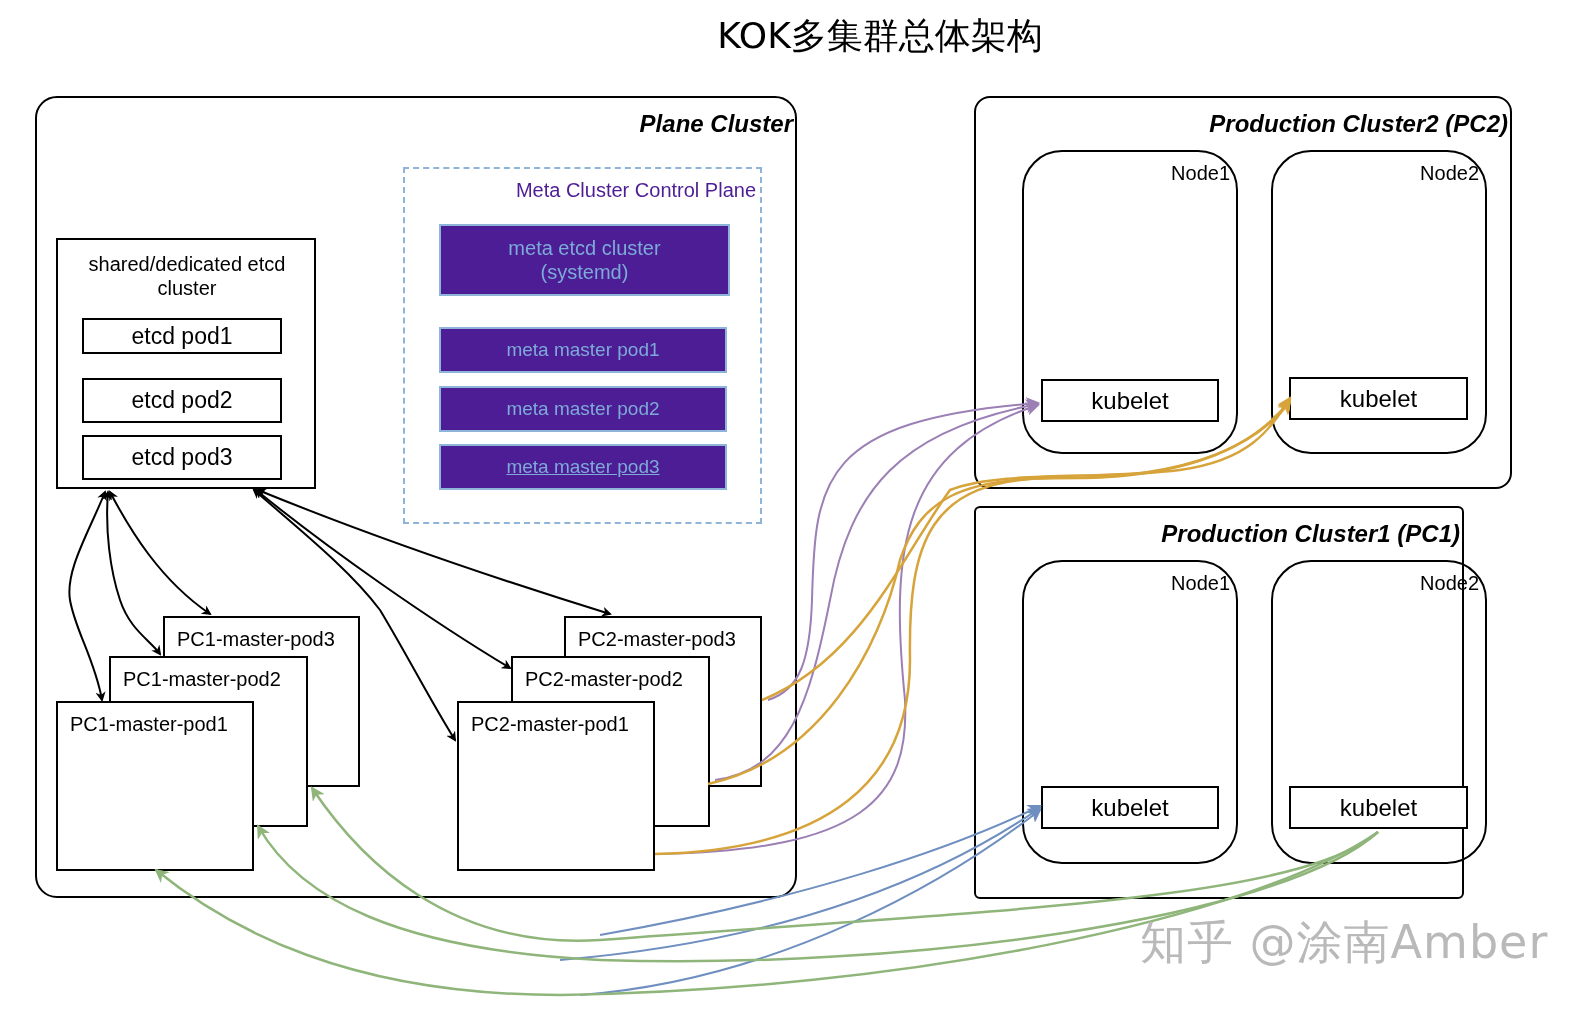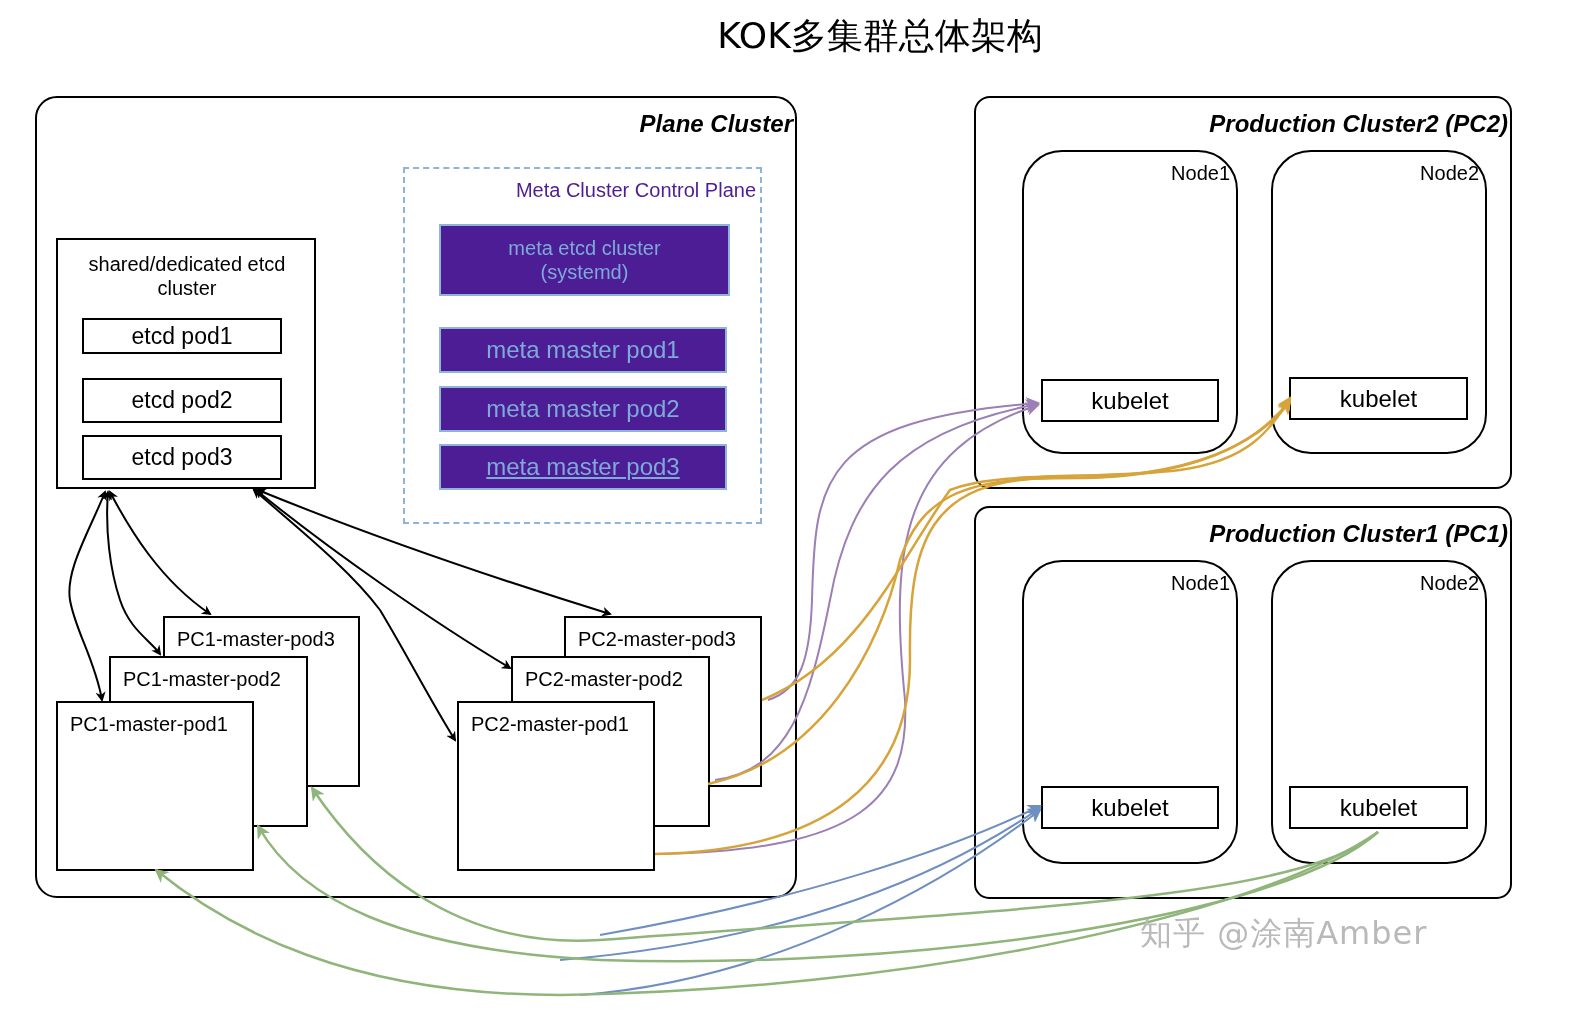--- a/index.html
+++ b/index.html
@@ -8,27 +8,27 @@
   .title { left:0; top:12px; width:1760px; text-align:center; font-size:36px; font-family:"DejaVu Sans", sans-serif; }
   .cluster { border:2px solid #000; border-radius:22px; background:transparent; }
   .cluster-label { position:absolute; right:2px; top:12px; font-weight:bold; font-style:italic; font-size:24px; }
   .box { border:2px solid #000; background:#fff; }
   .center-text { display:flex; align-items:center; justify-content:center; text-align:center; }
   .etcd-pod { font-size:23px; }
   .cp { border:2px dashed #8fb4d9; }
   .cp-label { position:absolute; right:4px; top:10px; color:#4c1d95; font-size:20px; }
   .blue-box { border:2px solid #8fb4d9; color:#7eaad8; background:#4c1d95; }
   .meta-etcd { font-size:20px; line-height:24px; }
-  .meta-pod { font-size:24px; }
+  .meta-pod { font-size:19px; }
   .master { font-size:20px; }
   .master span { position:absolute; left:12px; top:10px; }
   .node { border:2px solid #000; border-radius:40px; }
   .node-label { position:absolute; right:6px; top:10px; font-size:20px; }
   .kubelet { font-size:24px; }
-  .watermark { left:1140px; top:912px; font-size:32px; color:#b9b9b9; font-family:"DejaVu Sans", sans-serif; letter-spacing:1px; }
+  .watermark { left:1140px; top:912px; font-size:46px; color:#b9b9b9; font-family:"DejaVu Sans", sans-serif; letter-spacing:1px; }
   svg.arrows { position:absolute; left:0; top:0; width:1584px; height:1016px; pointer-events:none; }
 </style>
 </head>
 <body>
 
 <div class="abs title" style="left:0;width:1760px;">KOK多集群总体架构</div>
 
 <div class="abs cluster" style="left:35px;top:96px;width:762px;height:802px;">
   <div class="cluster-label">Plane Cluster</div>
 </div>
@@ -76,21 +76,21 @@
 </div>
 <div class="abs node" style="left:1022px;top:150px;width:216px;height:304px;">
   <div class="node-label">Node1</div>
 </div>
 <div class="abs box center-text kubelet" style="left:1041px;top:379px;width:178px;height:43px;">kubelet</div>
 <div class="abs node" style="left:1271px;top:150px;width:216px;height:304px;">
   <div class="node-label">Node2</div>
 </div>
 <div class="abs box center-text kubelet" style="left:1289px;top:377px;width:179px;height:43px;">kubelet</div>
 
-<div class="abs cluster" style="left:974px;top:506px;width:538px;height:393px;border-radius:15px;padding-left:28px;">
+<div class="abs cluster" style="left:974px;top:506px;width:490px;height:393px;border-radius:6px;padding-left:28px;">
   <div class="cluster-label">Production Cluster1 (PC1)</div>
 </div>
 <div class="abs node" style="left:1022px;top:560px;width:216px;height:304px;">
   <div class="node-label">Node1</div>
 </div>
 <div class="abs box center-text kubelet" style="left:1041px;top:786px;width:178px;height:43px;">kubelet</div>
 <div class="abs node" style="left:1271px;top:560px;width:216px;height:304px;">
   <div class="node-label">Node2</div>
 </div>
 <div class="abs box center-text kubelet" style="left:1289px;top:786px;width:179px;height:43px;">kubelet</div>

